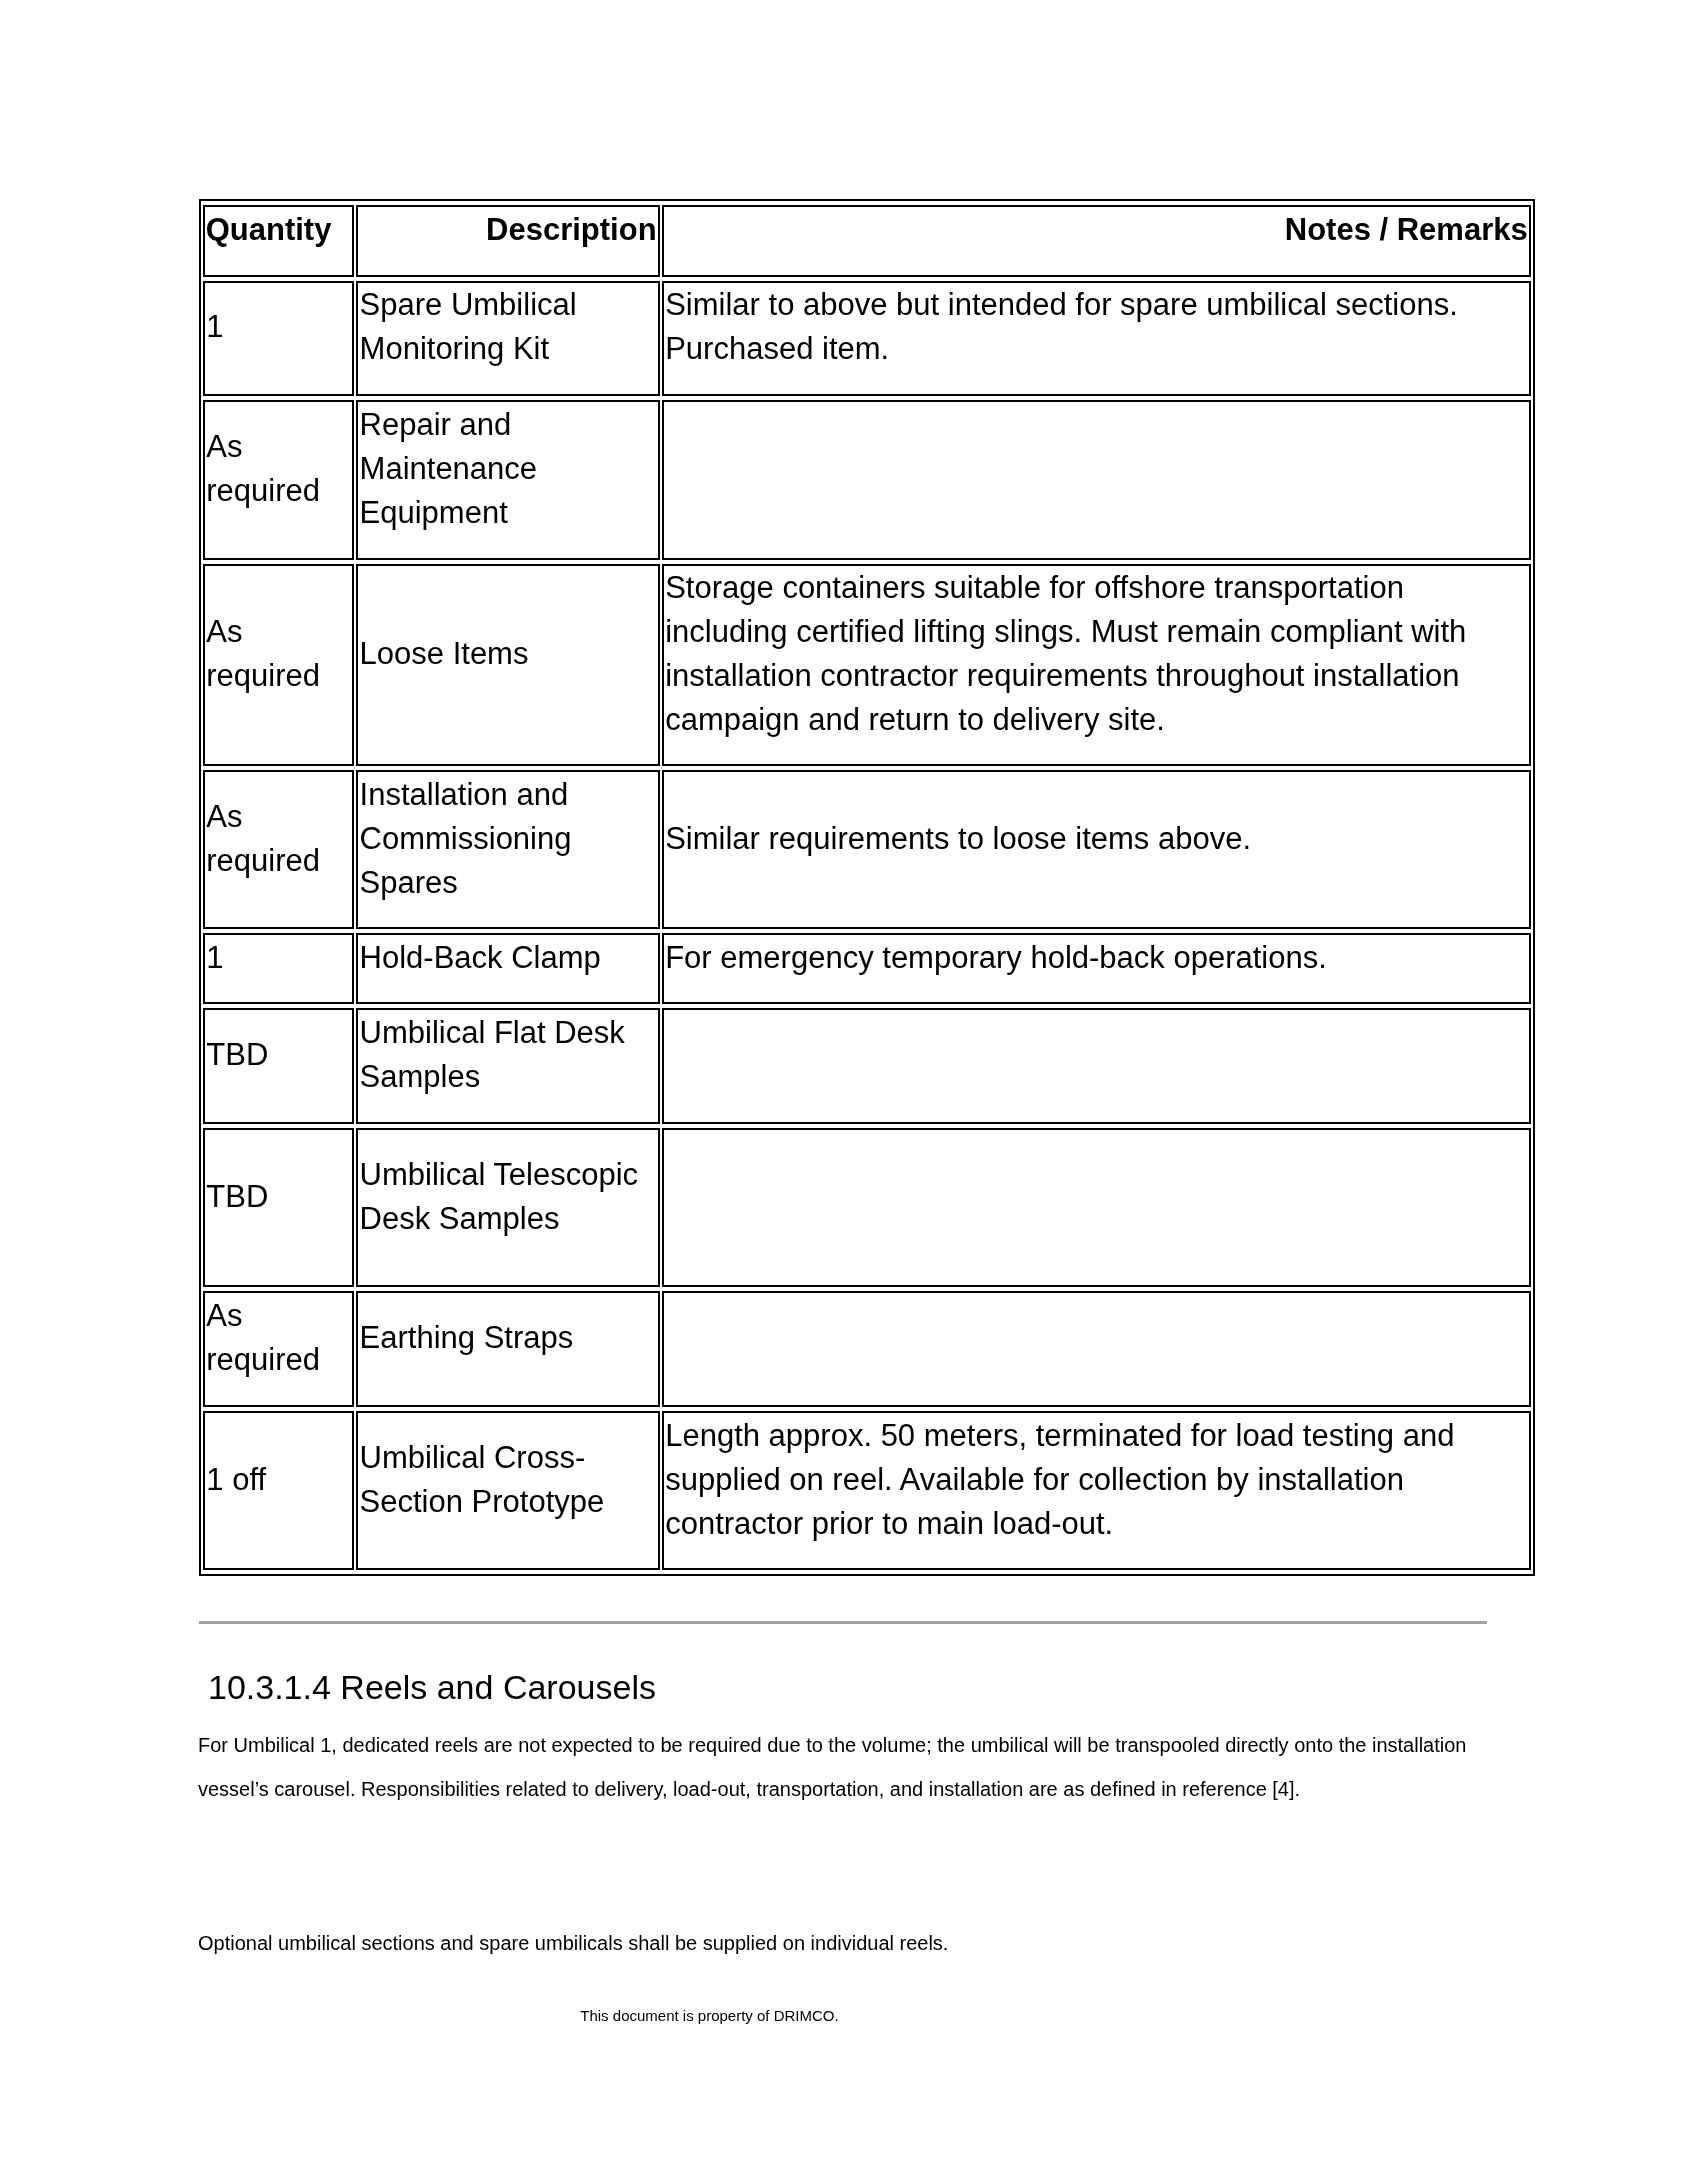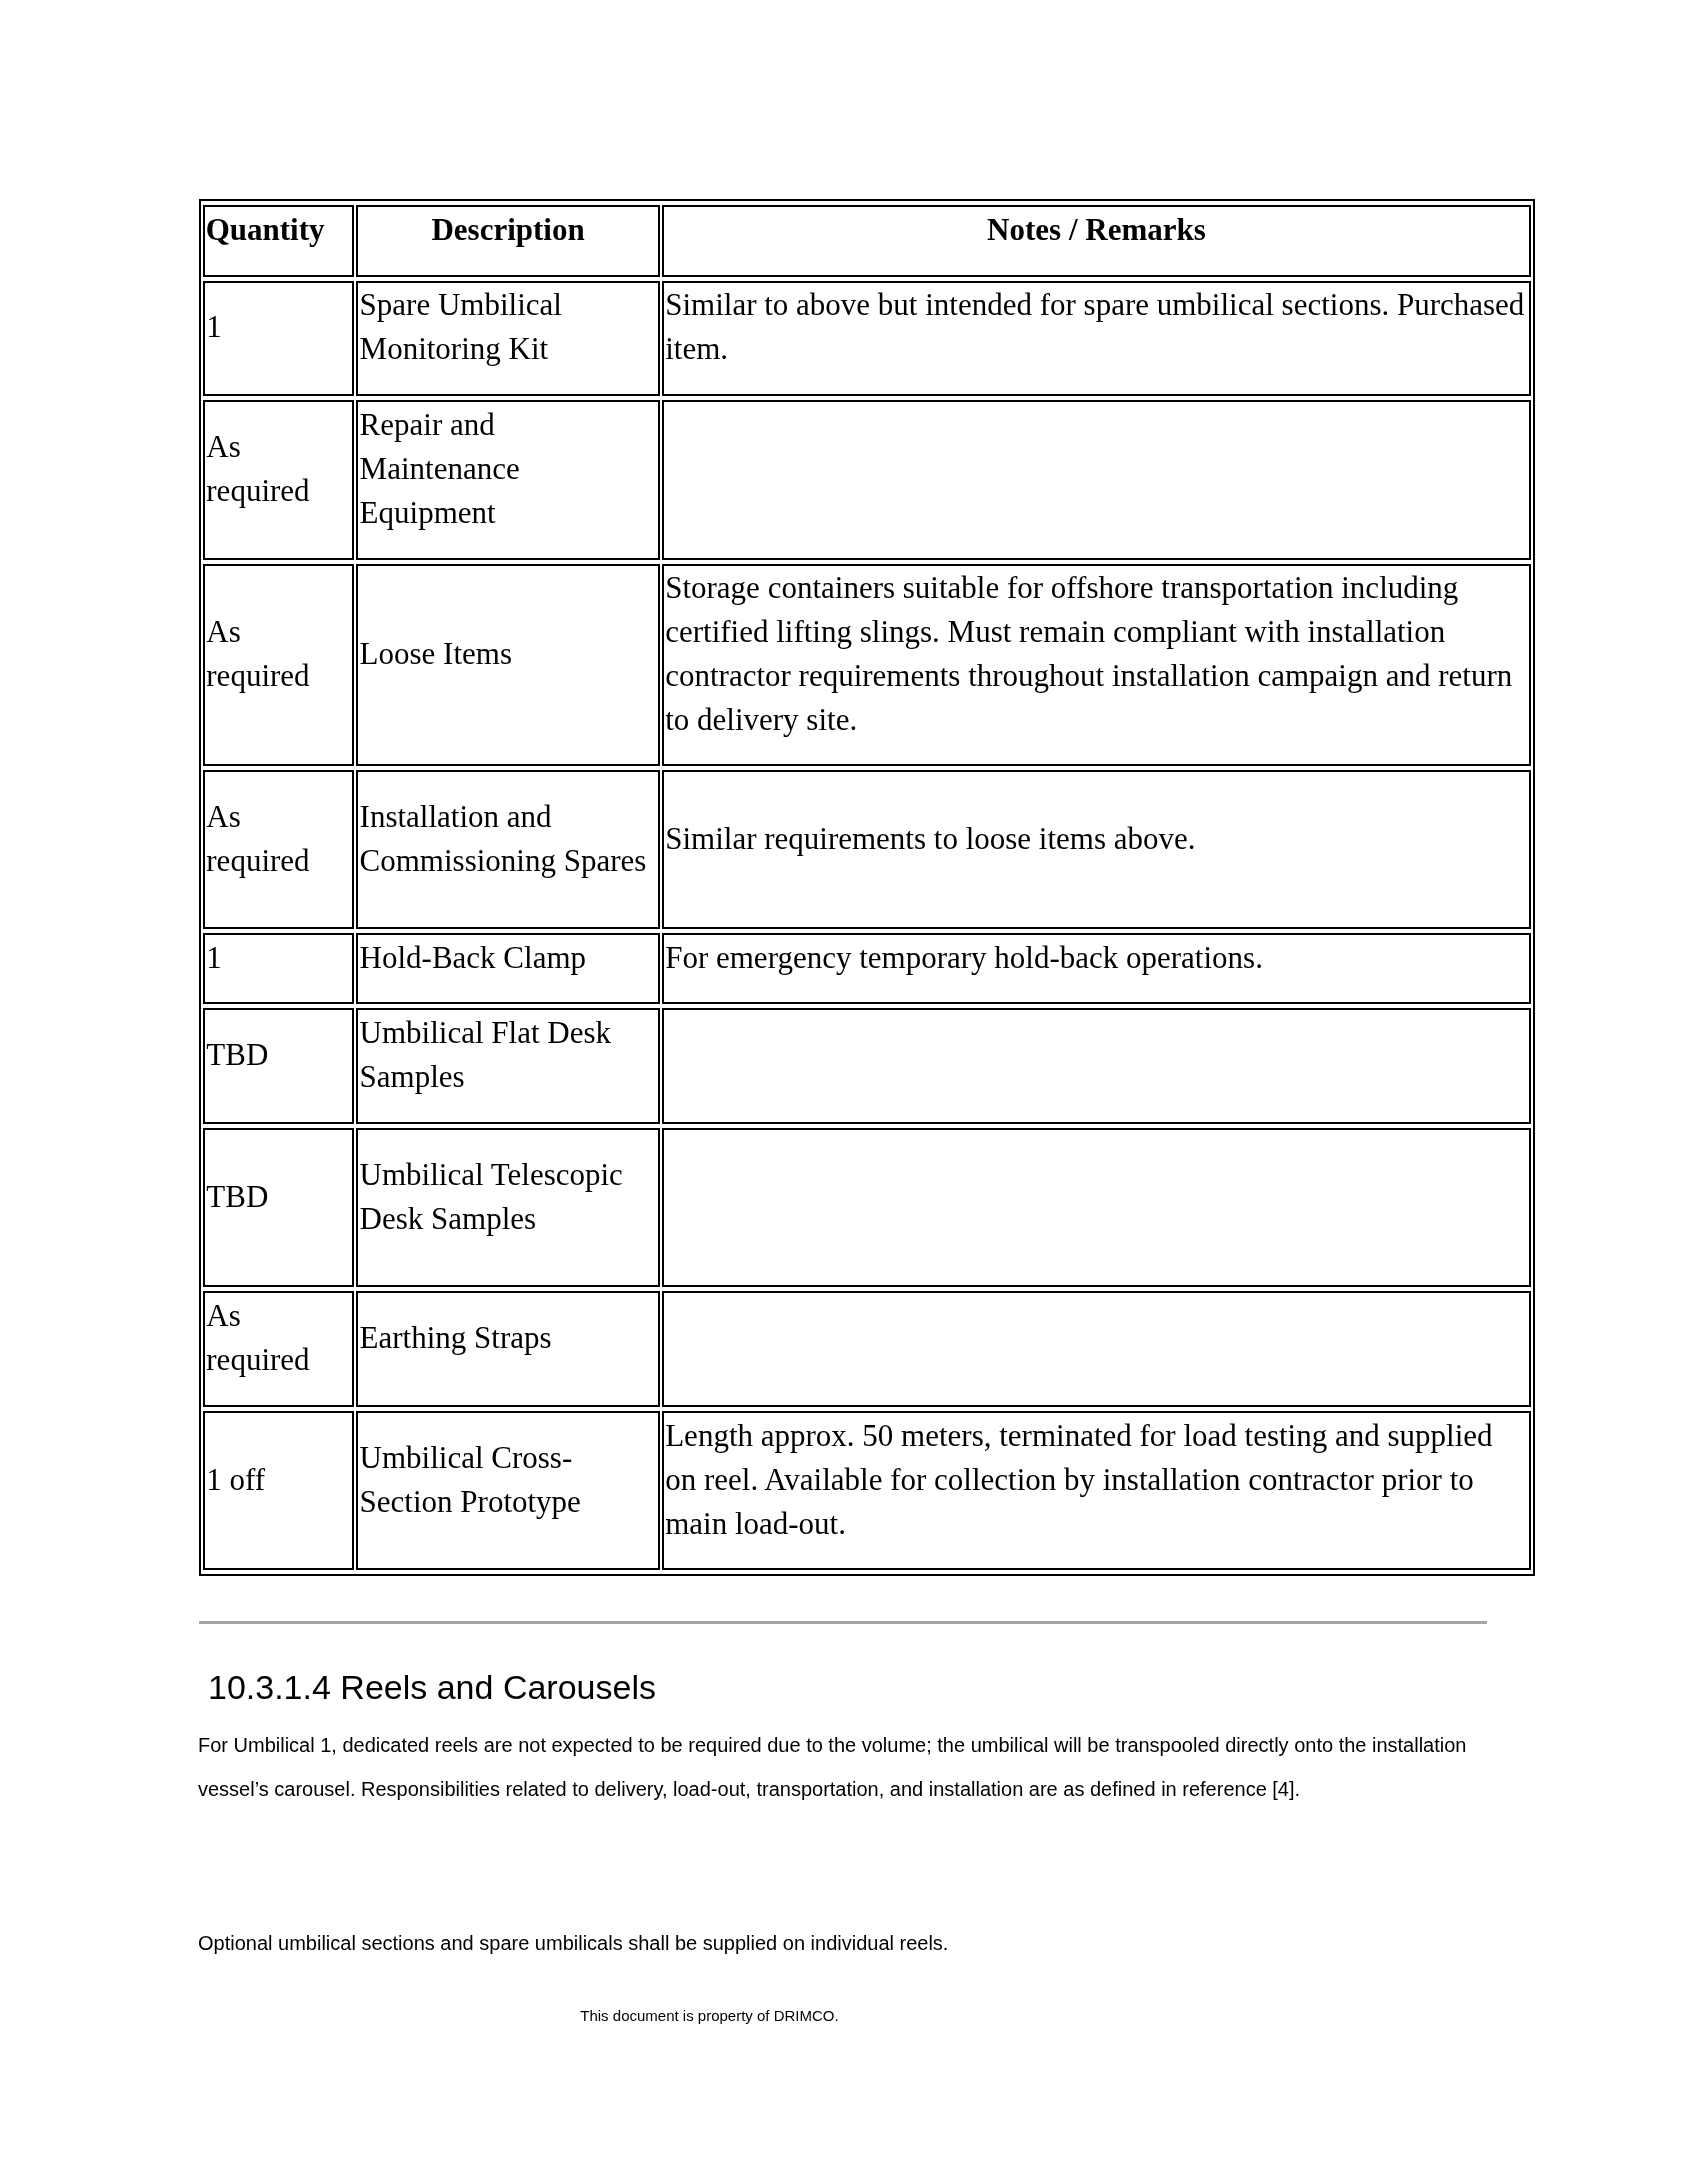--- a/index.html
+++ b/index.html
@@ -8,31 +8,30 @@
     font-family: "Liberation Sans", sans-serif; color: #000000;
   }
   .spec-table {
     position: absolute; left: 199px; top: 199px;
     width: 1336px;
     border: 2.6px solid #000;
     border-collapse: separate;
     border-spacing: 2.6px 4px;
     box-sizing: border-box;
     table-layout: fixed;
-    font-family: Liberation Serif, serif;
   }
   .spec-table td, .spec-table th {
     border: 2px solid #000;
     padding: 0 1.3px;
     vertical-align: middle;
     font-size: 31px;
     line-height: 44px;
     box-sizing: border-box;
   }
-  .spec-table th { font-weight: bold; text-align: center; vertical-align: top; }
+  .spec-table th { font-weight: bold; text-align: right; vertical-align: top; }
   .spec-table th.qty-h { text-align: left; padding-left: 0.7px; }
   .cell-inner { padding-bottom: 22.5px; }
   th .cell-inner { padding-bottom: 22.5px; padding-top: 1.3px; }
   col.c1 { width: 145px; }
   col.c2 { width: 291px; }
   col.c3 { width: 833px; }
   .notes-cell { text-align: left; }
 
   .section-rule {
     position: absolute; left: 199px; top: 1621px; width: 1288px; height: 3.3px;

